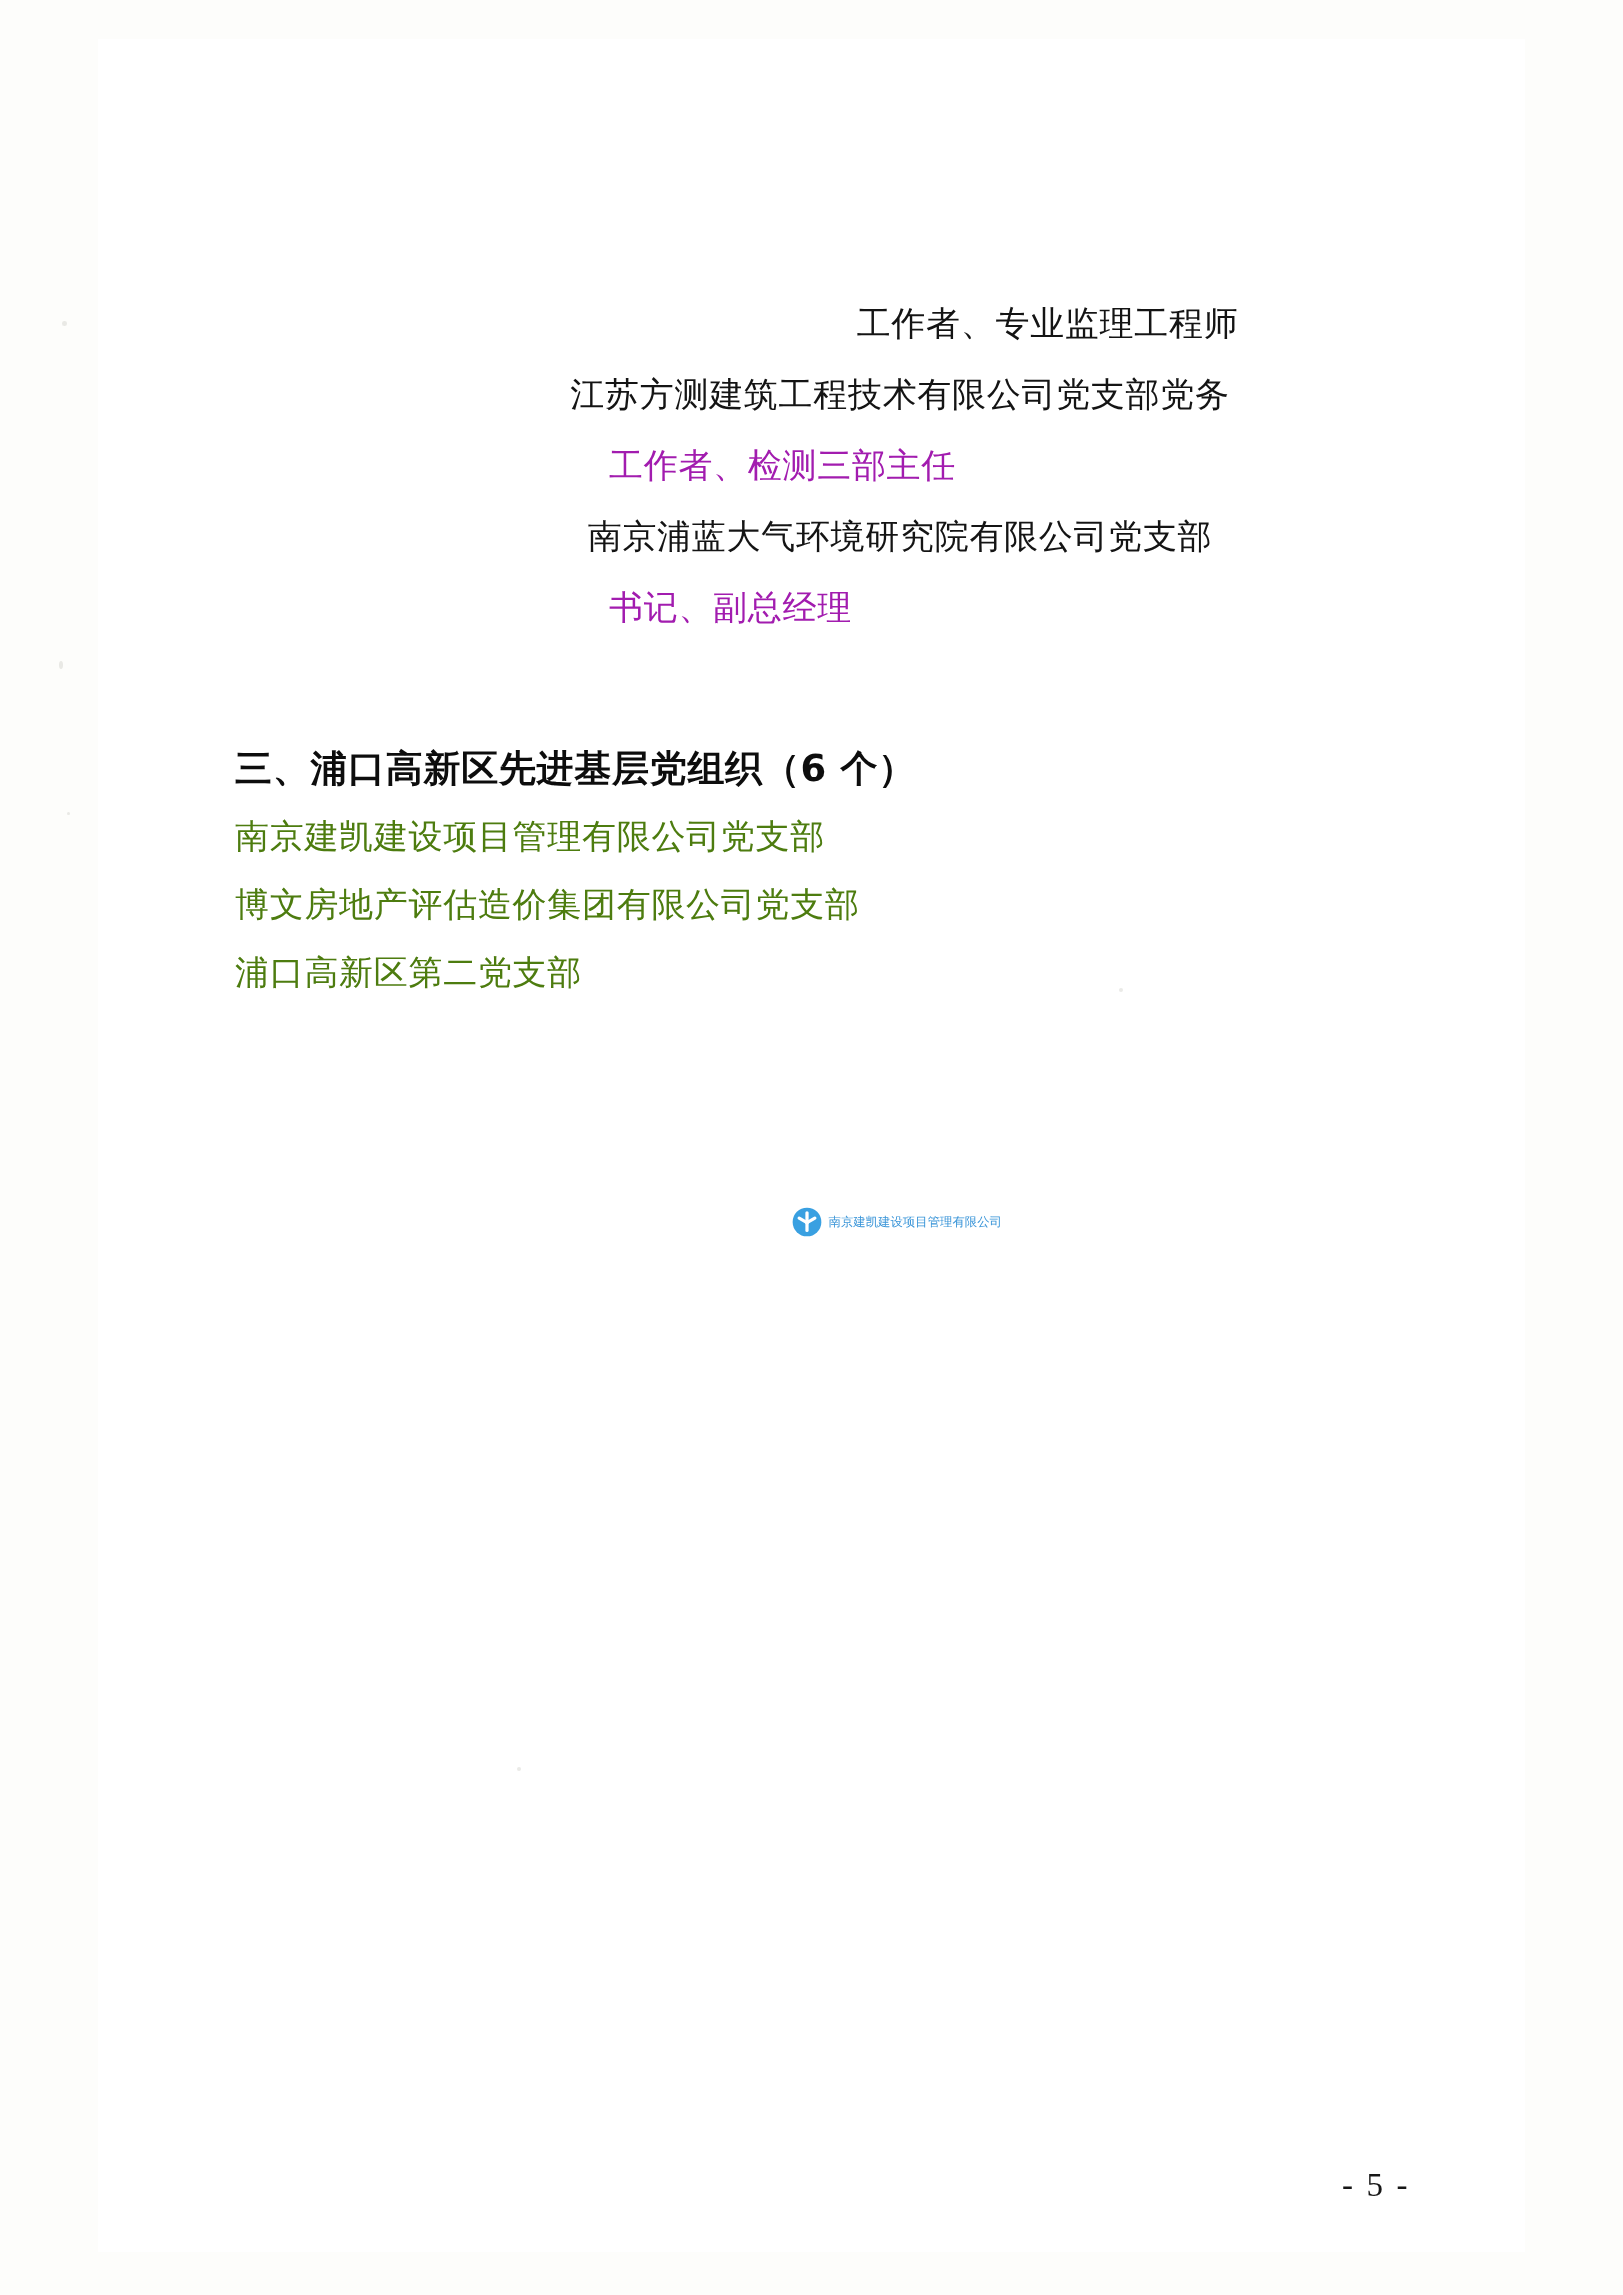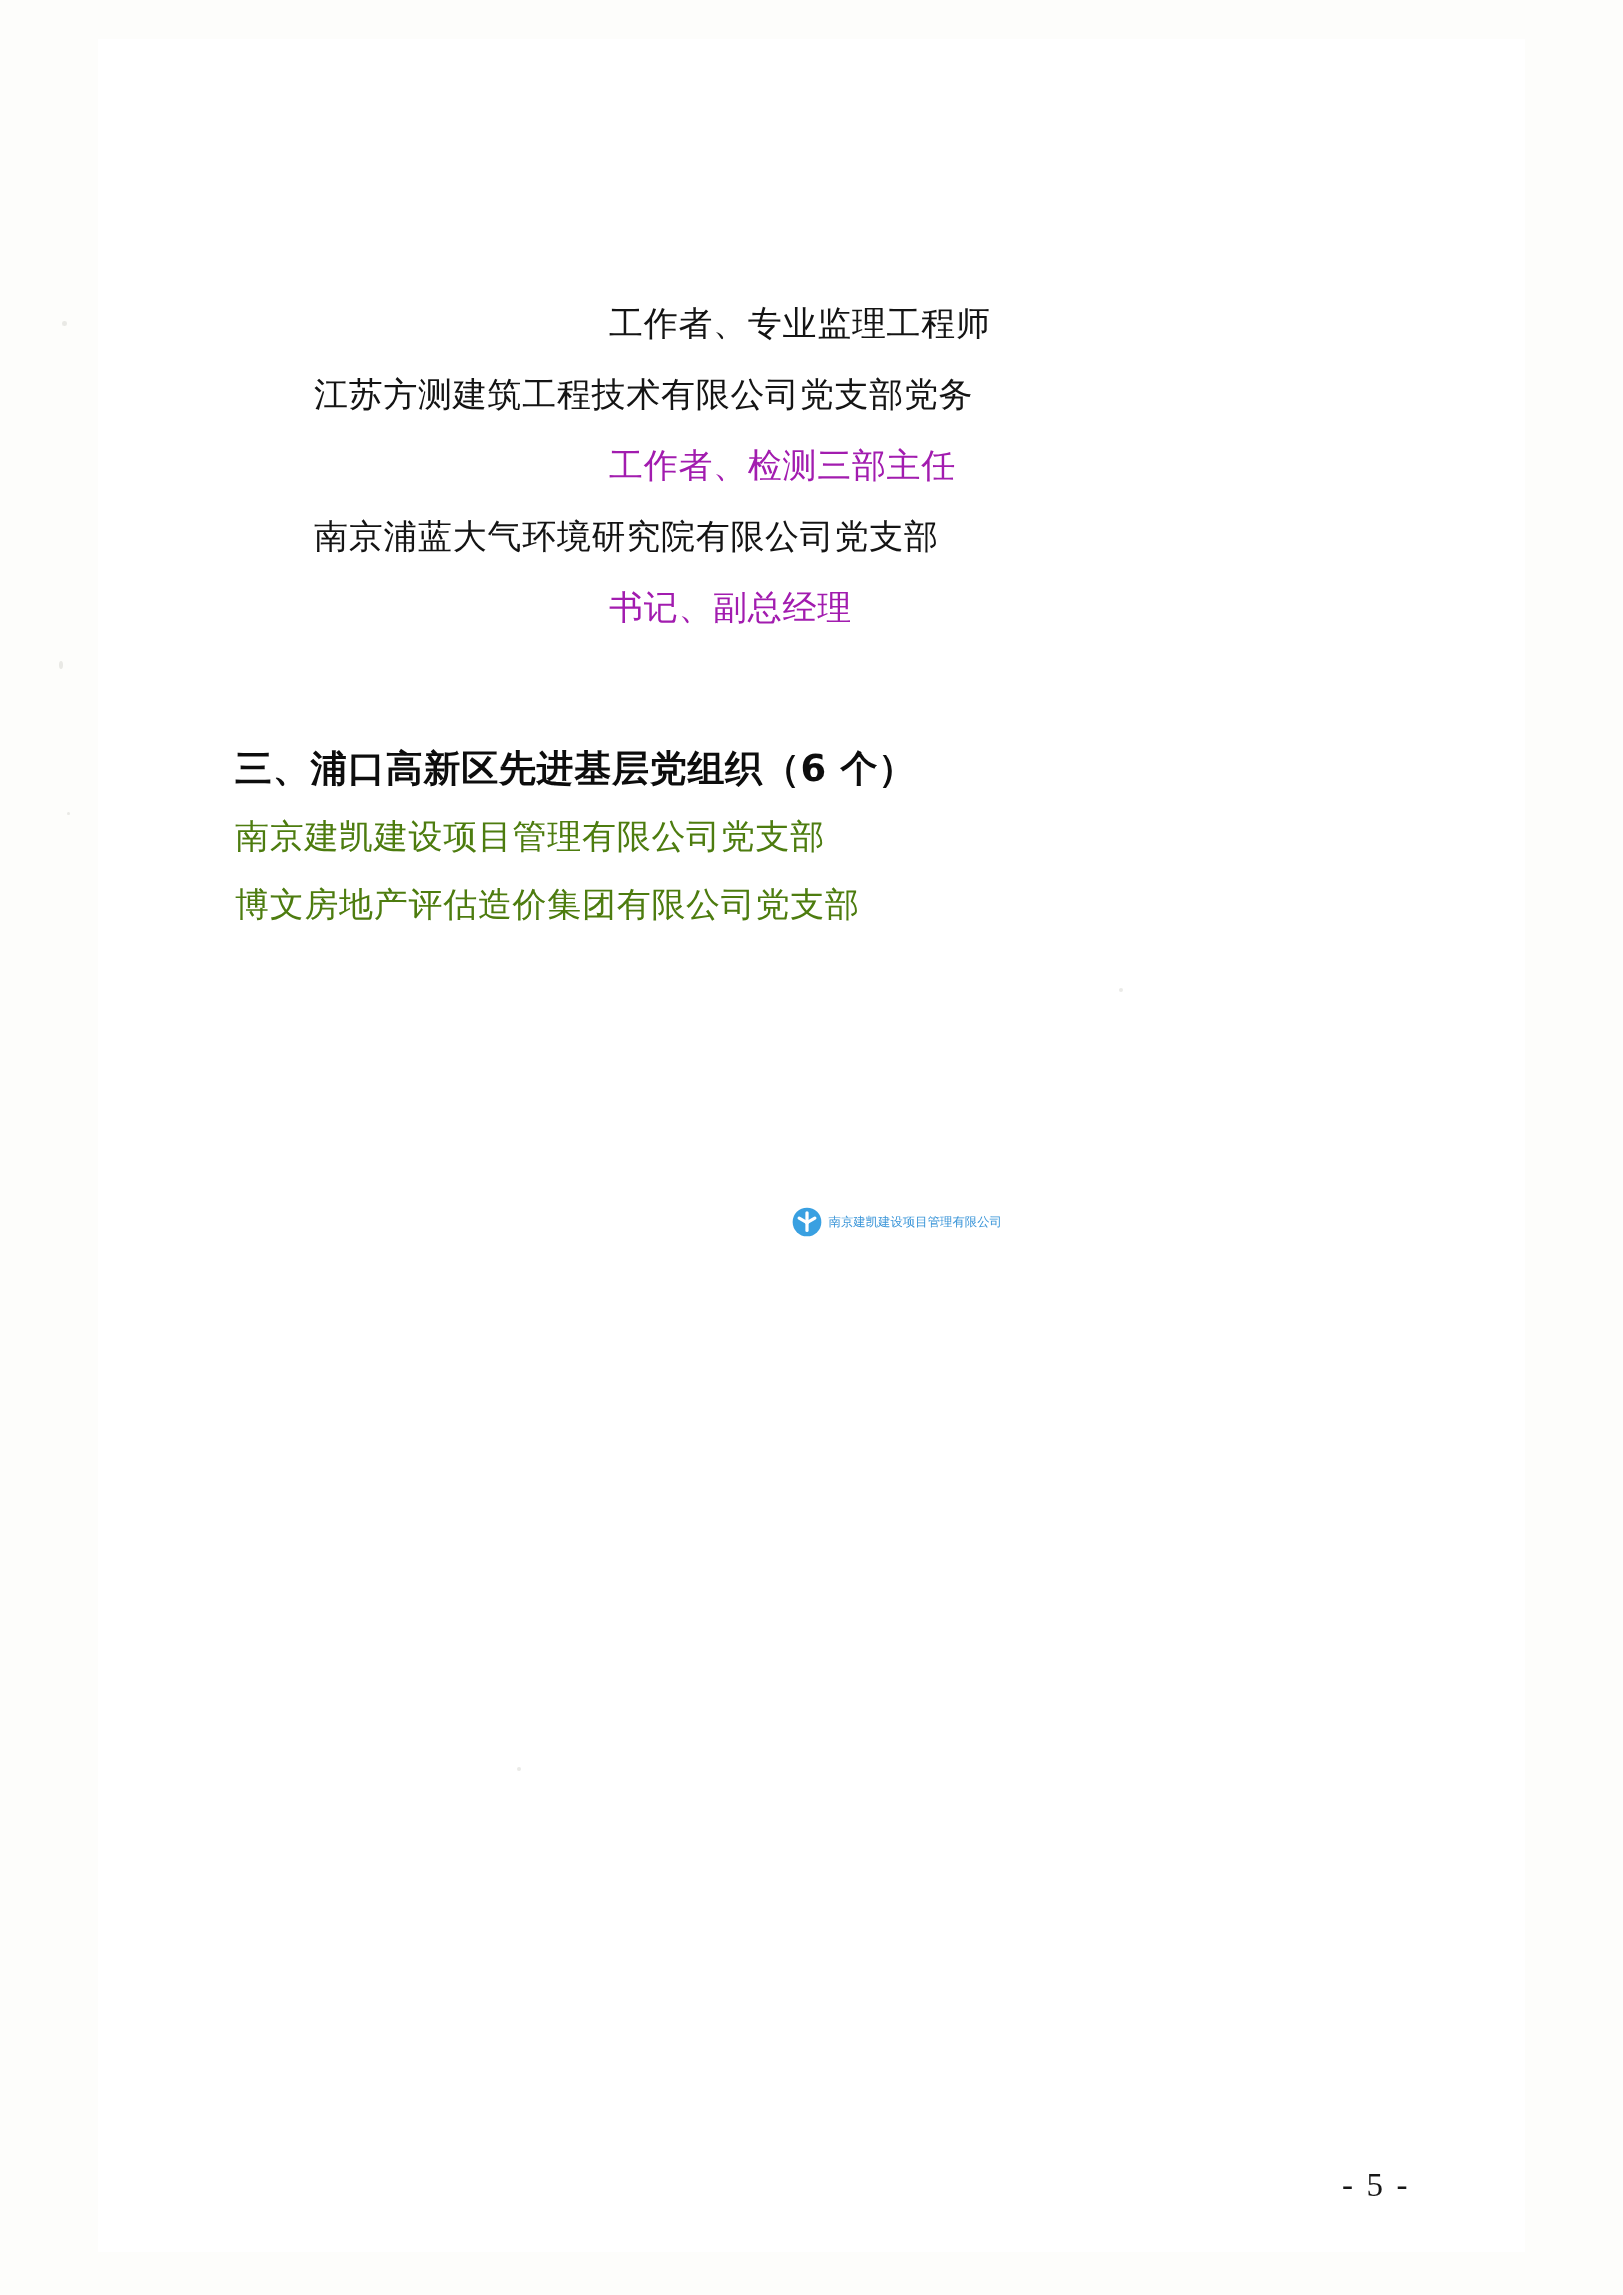--- a/index.html
+++ b/index.html
@@ -36,20 +36,21 @@
     position: absolute;
     left: 216px;
     top: 249px;
     width: 1172px;
   }
 
   .roster-row {
     display: flex;
     align-items: flex-start;
     margin-bottom: 0;
+    text-align: center;
   }
   .roster-name {
     width: 295px;
     flex: 0 0 295px;
     font-size: 34px;
     line-height: 71px;
     letter-spacing: 1.3px;
     color: #141414;
   }
   .roster-desc {
@@ -167,20 +168,21 @@
         </div>
       </div>
       <div class="indent-line">书记、副总经理</div>
 
       <div class="section-gap"></div>
 
       <div class="section-heading">三、浦口高新区先进基层党组织（6 个）</div>
 
       <div class="org-line">南京建凯建设项目管理有限公司党支部</div>
       <div class="org-line">博文房地产评估造价集团有限公司党支部</div>
+      <div class="org-line">浦口高新区第二党支部</div>
     </div>
 
     <div class="stamp">
       <span class="stamp-logo">
         <svg width="30" height="30" viewBox="0 0 46 46" xmlns="http://www.w3.org/2000/svg">
           <circle cx="23" cy="23" r="22" fill="#2f9be0"></circle>
           <path d="M23 9 L23 24" stroke="#ffffff" stroke-width="5" stroke-linecap="round"></path>
           <path d="M23 24 L11 17" stroke="#ffffff" stroke-width="5" stroke-linecap="round"></path>
           <path d="M23 24 L35 17" stroke="#ffffff" stroke-width="5" stroke-linecap="round"></path>
           <path d="M23 24 L23 36" stroke="#ffffff" stroke-width="5" stroke-linecap="round"></path>

